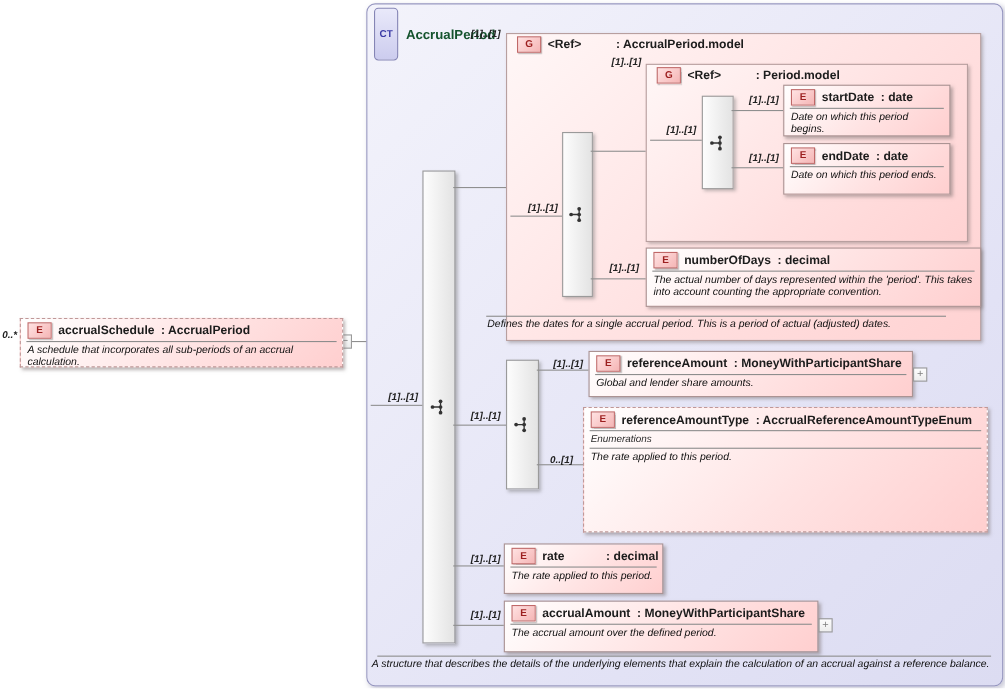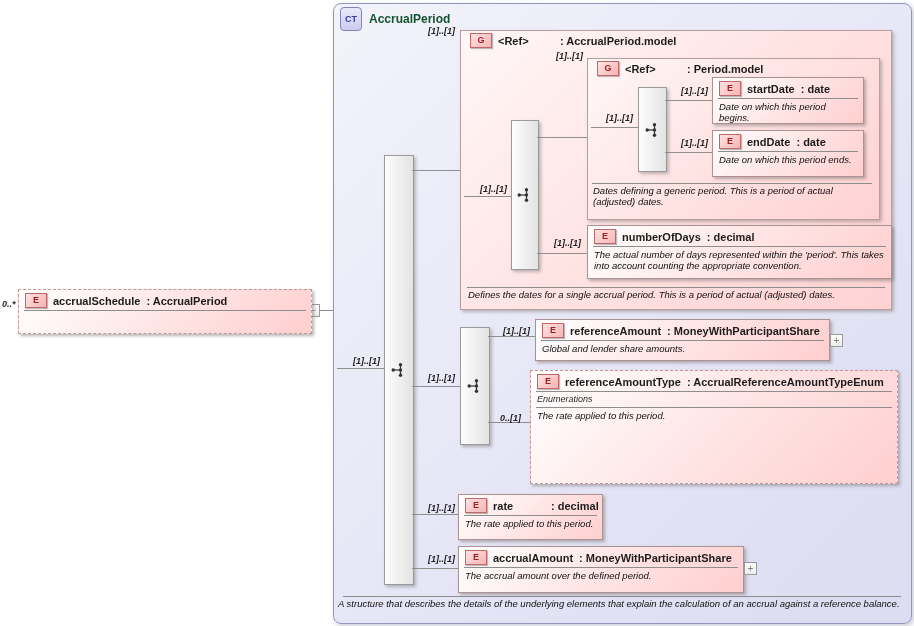--- a/index.html
+++ b/index.html
@@ -3,21 +3,21 @@
 <meta charset="utf-8">
 <style>
   html,body{margin:0;padding:0;background:#fff;font-family:"Liberation Sans",sans-serif;}
   #canvas{position:relative;width:914px;height:626px;background:#ffffff;overflow:hidden;}
 
   
   .ct-box{position:absolute;left:333px;top:3px;width:577px;height:619px;
     background:linear-gradient(135deg,#f3f3fb 0%,#e2e2f5 70%,#dcdcf2 100%);
     border:1px solid #9595bf;border-radius:8px;box-shadow:2px 2px 5px rgba(140,140,170,.45);}
   .ct-header{position:absolute;left:340px;top:7px;display:flex;align-items:center;gap:7px;}
-  .badge-ct{display:inline-block;padding:4px 4px;height:14px;line-height:14px;font-size:9px;font-weight:bold;
+  .badge-ct{display:inline-block;padding:16px 4px;height:14px;line-height:14px;font-size:9px;font-weight:bold;
     color:#3a3aa6;background:linear-gradient(#e9e9fa,#ccccee);border:1px solid #8585b5;border-radius:4px;}
   .ct-title{font-size:12px;font-weight:bold;color:#14532d;}
 
   
   .group{position:absolute;background:linear-gradient(135deg,#fff7f7 0%,#ffdfdf 60%,#ffd2d2 100%);
     border:1px solid #b89f9f;box-shadow:2px 2px 3px rgba(120,110,110,.45);}
   .group-header{position:absolute;display:flex;align-items:center;gap:6px;font-size:11px;font-weight:bold;color:#1c1c1c;}
 
   
   .el{position:absolute;background:linear-gradient(135deg,#ffffff 0%,#ffe3e3 55%,#ffcfcf 100%);
@@ -72,20 +72,21 @@
   <div class="handle" style="left:307px;top:304px;">−</div>
 
   <div class="card" style="left:2px;top:299px;">0..*</div>
   <div class="el dashed" style="left:18px;top:289px;width:292px;height:43px;">
     <div class="el-header">
       <span class="badge-e">E</span>
       <span class="el-name">accrualSchedule</span>
       <span>: AccrualPeriod</span>
     </div>
     <div class="sep"></div>
+    <div class="annot">A schedule that incorporates all sub-periods of an accrual calculation.</div>
   </div>
 
   <div class="hline" style="left:337px;top:368px;width:47px;"></div>
   <div class="card" style="left:353px;top:356px;">[1]..[1]</div>
   <div class="seq" style="left:384px;top:155px;width:28px;height:428px;">
     <svg width="18" height="18" viewBox="0 0 18 18">
       <circle cx="3.2" cy="9" r="1.7" fill="#333"></circle>
       <path d="M3.2 9 H10.5" stroke="#333" stroke-width="1.2" fill="none"></path>
       <path d="M10.5 3.8 V14.2" stroke="#333" stroke-width="1.2" fill="none"></path>
       <circle cx="10.5" cy="3.8" r="1.7" fill="#333"></circle>
@@ -99,21 +100,21 @@
   <div class="hline" style="left:412px;top:514px;width:46px;"></div>
   <div class="hline" style="left:412px;top:568px;width:46px;"></div>
 
   <div class="card" style="left:428px;top:26px;">[1]..[1]</div>
   <div class="group" style="left:460px;top:30px;width:430px;height:278px;"></div>
   <div class="group-header" style="left:470px;top:33px;">
     <span class="badge-g">G</span>
     <span class="el-name wide">&lt;Ref&gt;</span>
     <span>: AccrualPeriod.model</span>
   </div>
-  <div class="gfoot" style="left:467px;top:287px;width:418px;">
+  <div class="gfoot" style="left:442px;top:287px;width:418px;">
     <div class="sep"></div>
     <div class="annot">Defines the dates for a single accrual period. This is a period of actual (adjusted) dates.</div>
   </div>
 
   <div class="hline" style="left:464px;top:196px;width:47px;"></div>
   <div class="card" style="left:480px;top:184px;">[1]..[1]</div>
   <div class="seq" style="left:511px;top:120px;width:26px;height:148px;">
     <svg width="18" height="18" viewBox="0 0 18 18">
       <circle cx="3.2" cy="9" r="1.7" fill="#333"></circle>
       <path d="M3.2 9 H10.5" stroke="#333" stroke-width="1.2" fill="none"></path>
@@ -126,24 +127,20 @@
   <div class="hline" style="left:537px;top:137px;width:50px;"></div>
   <div class="hline" style="left:537px;top:253px;width:50px;"></div>
 
   <div class="card" style="left:556px;top:51px;">[1]..[1]</div>
   <div class="group" style="left:587px;top:58px;width:291px;height:160px;"></div>
   <div class="group-header" style="left:597px;top:61px;">
     <span class="badge-g">G</span>
     <span class="el-name wide">&lt;Ref&gt;</span>
     <span>: Period.model</span>
   </div>
-  <div class="gfoot" style="left:592px;top:183px;width:280px;">
-    <div class="sep"></div>
-    <div class="annot">Dates defining a generic period. This is a period of actual (adjusted) dates.</div>
-  </div>
 
   <div class="hline" style="left:591px;top:127px;width:47px;"></div>
   <div class="card" style="left:606px;top:113px;">[1]..[1]</div>
   <div class="seq" style="left:638px;top:87px;width:27px;height:83px;">
     <svg width="18" height="18" viewBox="0 0 18 18">
       <circle cx="3.2" cy="9" r="1.7" fill="#333"></circle>
       <path d="M3.2 9 H10.5" stroke="#333" stroke-width="1.2" fill="none"></path>
       <path d="M10.5 3.8 V14.2" stroke="#333" stroke-width="1.2" fill="none"></path>
       <circle cx="10.5" cy="3.8" r="1.7" fill="#333"></circle>
       <circle cx="10.5" cy="9" r="1.7" fill="#333"></circle>

